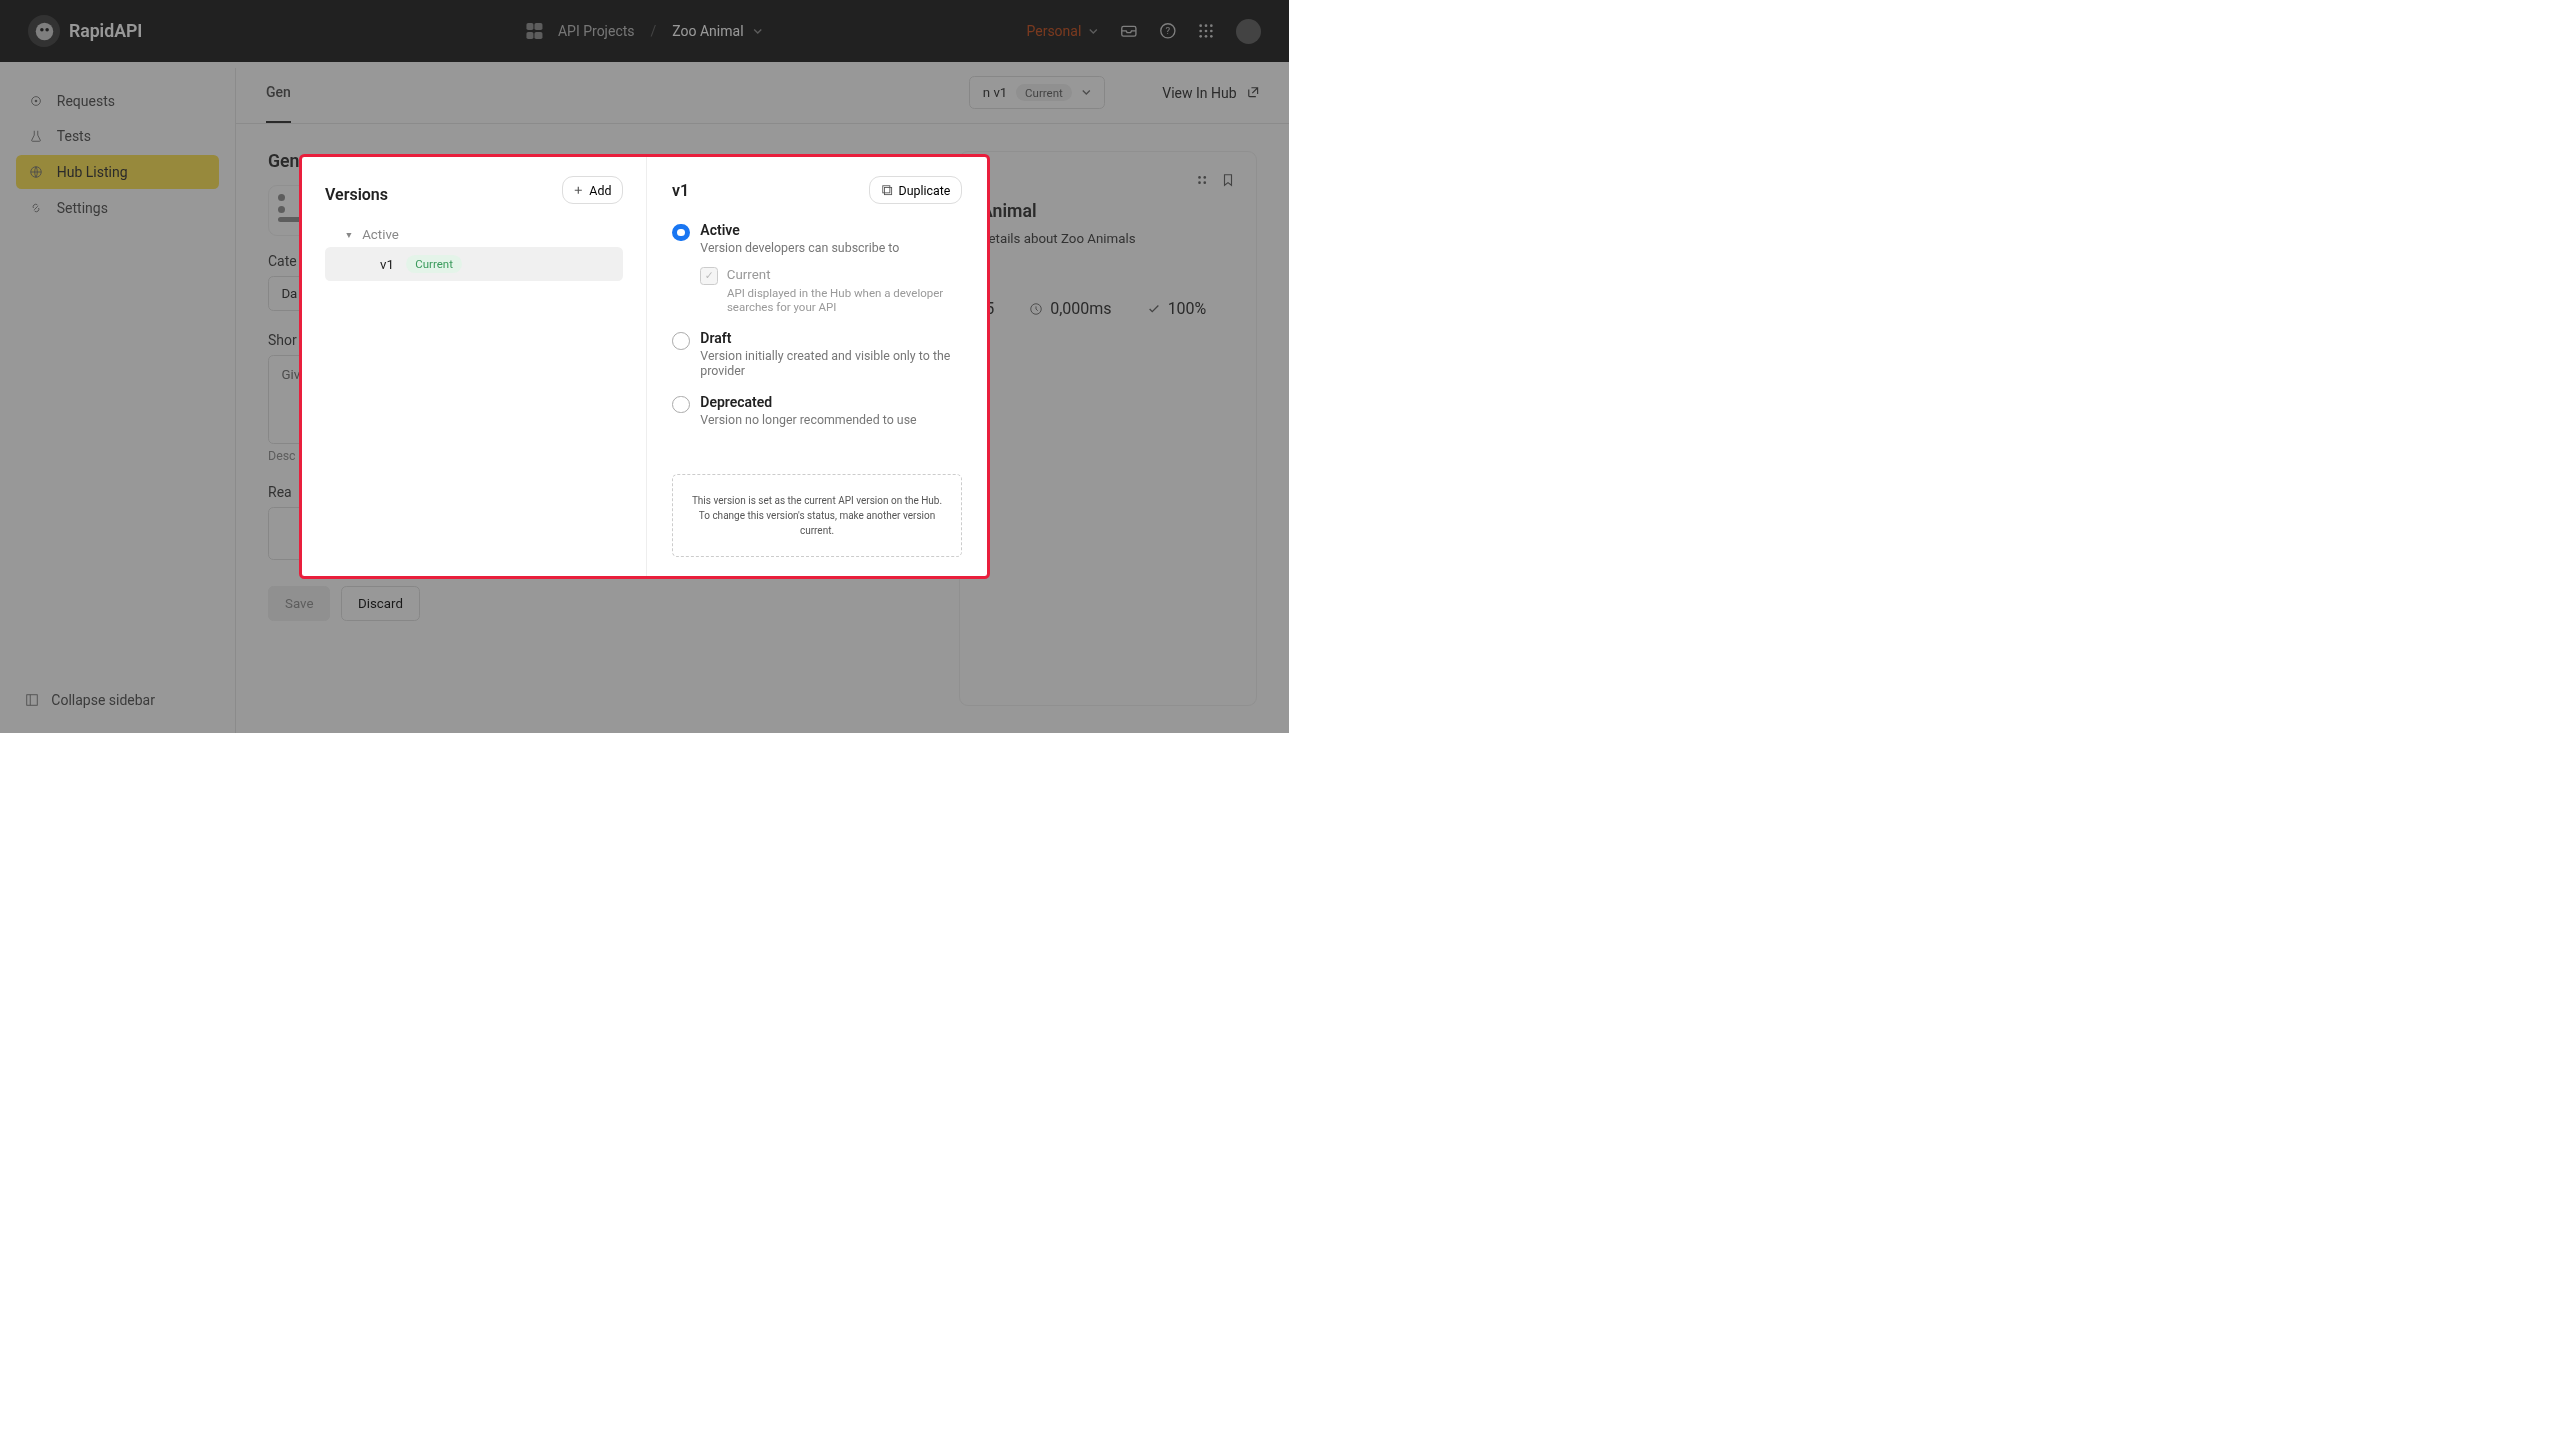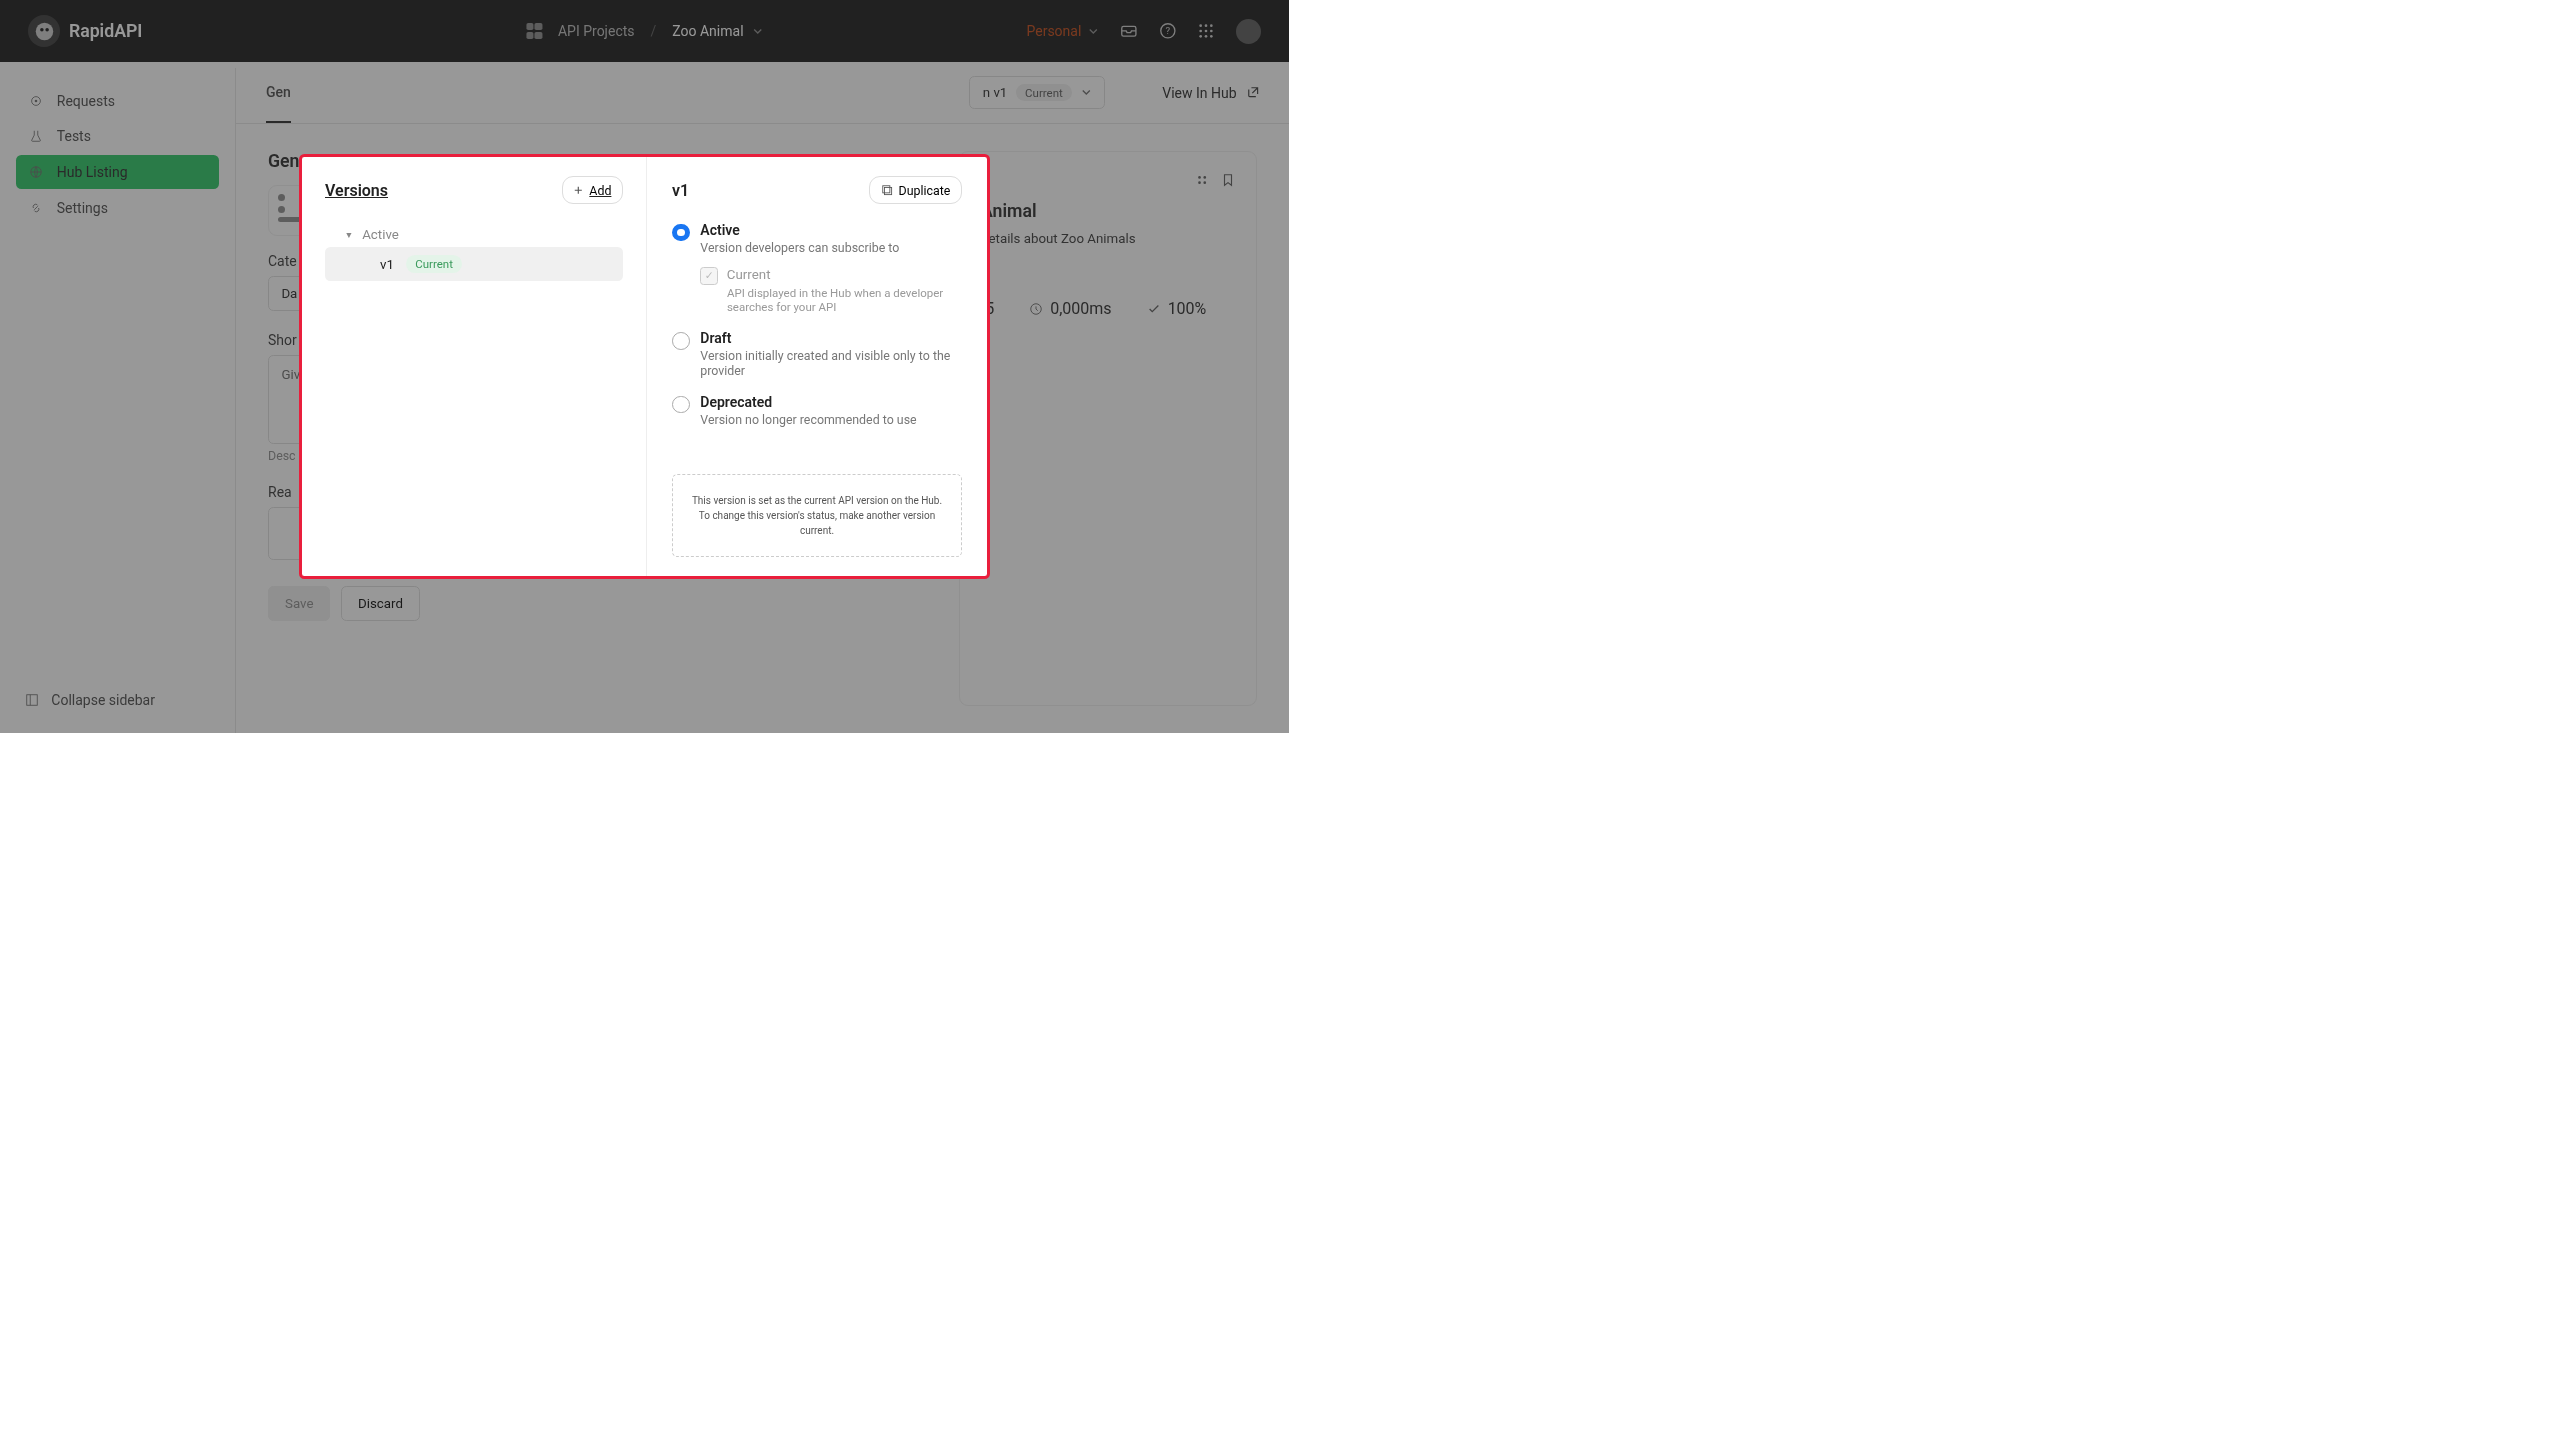--- a/index.html
+++ b/index.html
@@ -18,21 +18,21 @@
 .bc-current { color: #fff; font-size: 14px; display: flex; align-items: center; gap: 8.9px; }
 .header-right { margin-left: auto; display: flex; align-items: center; gap: 21px; color: #c2410c; }
 .dropdown-txt { display: flex; align-items: center; gap: 7px; font-size: 14px; }
 .hicon { width: 17.7px; height: 17.7px; display: flex; align-items: center; justify-content: center; }
 .avatar { width: 25px; height: 25px; background: #555; border-radius: 50%; }
 
 
 .body-wrap { display: flex; height: calc(100% - 62px); }
 .sidebar { width: 236px; border-right: 0.9px solid #e5e5e5; padding: 16px; display: flex; flex-direction: column; margin-top: 6px; }
 .side-item { display: flex; align-items: center; gap: 12.4px; padding: 8.9px 12.4px; border-radius: 5.3px; font-size: 14px; color: #444; margin-bottom: 1.8px; }
-.side-item.active { background: #22c55e; color: #222; align-items: flex-end; }
+.side-item.active { background: #fde047; color: #222; align-items: flex-end; }
 .sicon { width: 16px; height: 16px; display: flex; align-items: center; justify-content: center; color: #666; }
 .collapse { margin-top: auto; display: flex; align-items: center; gap: 12.4px; padding: 8.9px; color: #444; font-size: 14px; }
 
 
 .main { flex: 1; display: flex; flex-direction: column; }
 .topbar { display: flex; align-items: center; padding: 0 30px; border-bottom: 0.9px solid #e5e5e5; height: 62px; gap: 14px;}
 .tab { padding: 21px 0; color: #444; font-size: 14px; }
 .tab.active { border-bottom: 2.7px solid #222; font-weight: 500; }
 .topbar-right { margin-left: auto; display: flex; align-items: center; gap: 17.7px; }
 .version-select { border: 0.9px solid #ddd; border-radius: 5.3px; padding: 7px 12.4px; display: flex; align-items: center; gap: 8.9px; font-size: 13.3px; }
@@ -59,21 +59,21 @@
 .rp-desc { font-size: 13.3px; color: #333; margin-bottom: 53px; }
 .stats { display: flex; gap: 35px; }
 .stat { display: flex; align-items: center; gap: 7px; font-size: 16px; }
 
 
 .overlay { position: absolute; inset: 0; background: rgba(50,50,50,0.5); display: flex; align-items: center; justify-content: center; }
 .modal { background: #fff; border-radius: 5.3px; width: 691px; border: 3.5px solid #e91e3c; display: flex; flex-direction: column; }
 .modal-header { padding: 19.5px 25px; border-bottom: 0.9px solid #eee; font-size: 17.7px; font-weight: 600; }
 .modal-body { display: flex; flex: 1; }
 .modal-left { width: 345px; border-right: 0.9px solid #eee; padding: 19.5px 23px; }
-.ml-head { display: flex; justify-content: space-between; align-items: center; margin-bottom: 17.7px; text-decoration: underline;}
+.ml-head { display: flex; justify-content: space-between; align-items: flex-end; margin-bottom: 17.7px;}
 .ml-title { font-size: 16px; font-weight: 600; }
 .btn-sm { border: 0.9px solid #ddd; border-radius: 11px; padding: 5.3px 10.6px; display: flex; align-items: center; gap: 5.3px; font-size: 12.4px; background: #fff; }
 .tree-group { color: #888; font-size: 13.3px; padding: 5.3px 19.5px; display: flex; align-items: center; gap: 8.9px;}
 .tree-caret { font-size: 8.9px; }
 .tree-item { background: #f0f0f0; border-radius: 5.3px; padding: 8px 14px 8px 55px; display: flex; align-items: center; gap: 12.4px; font-size: 13.3px; }
 .pill { background: #e4f4e9; color: #3a9b5c; padding: 1.8px 8.9px; border-radius: 8.9px; font-size: 11.5px; }
 
 .modal-right { flex: 1; padding: 19.5px 25px; }
 .mr-head { display: flex; justify-content: space-between; align-items: center; margin-bottom: 17.7px;}
 .mr-title { font-size: 16px; font-weight: 600; }

